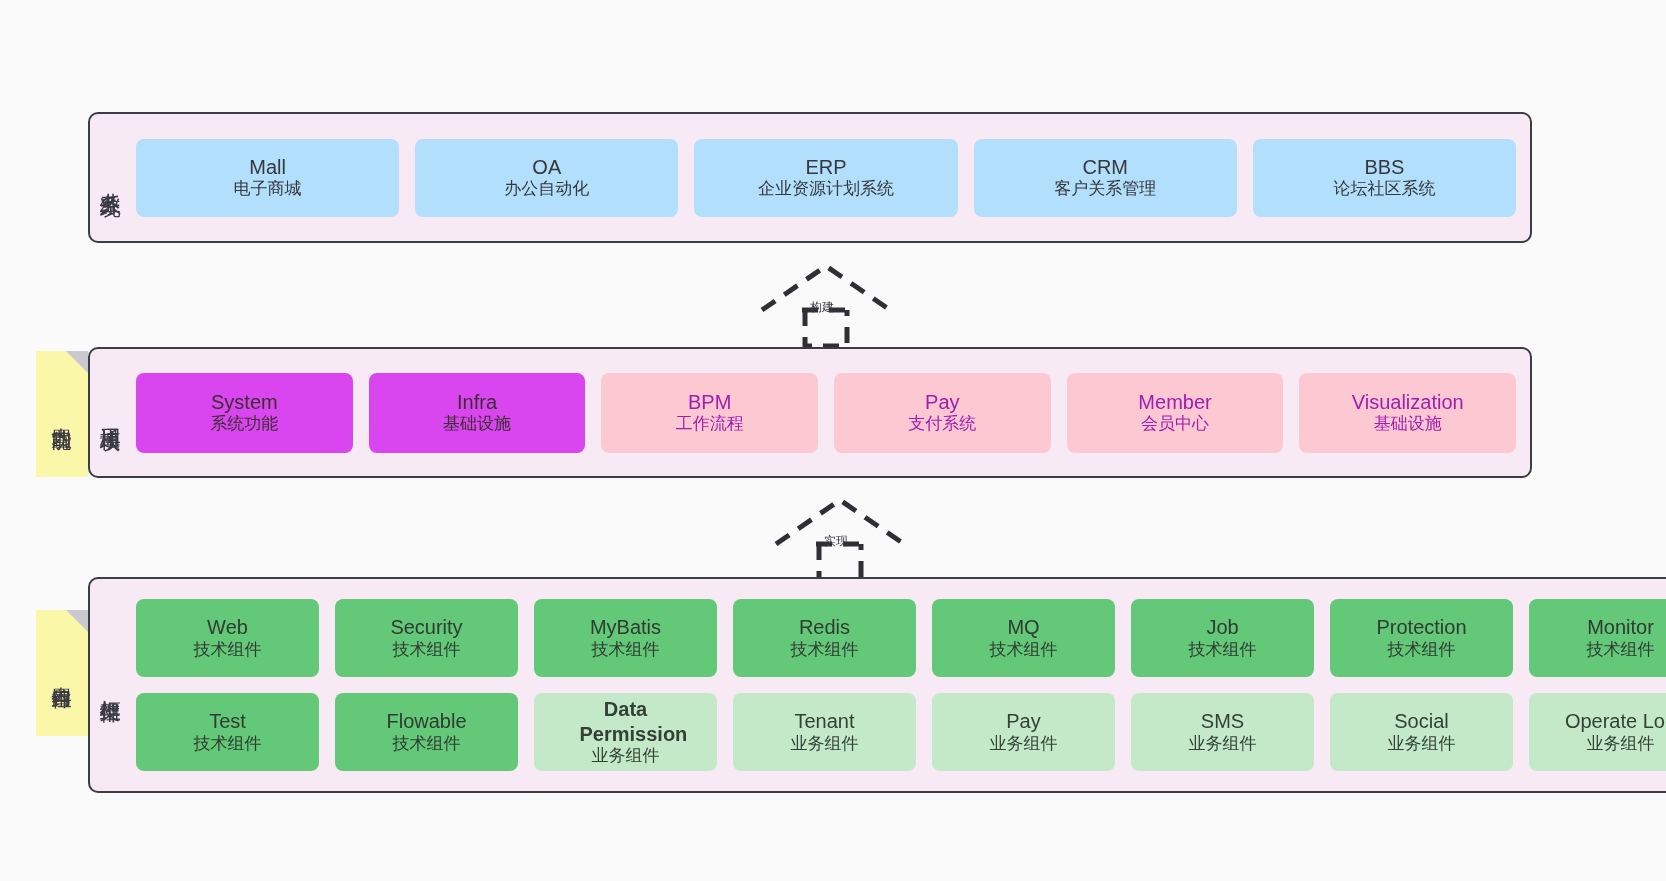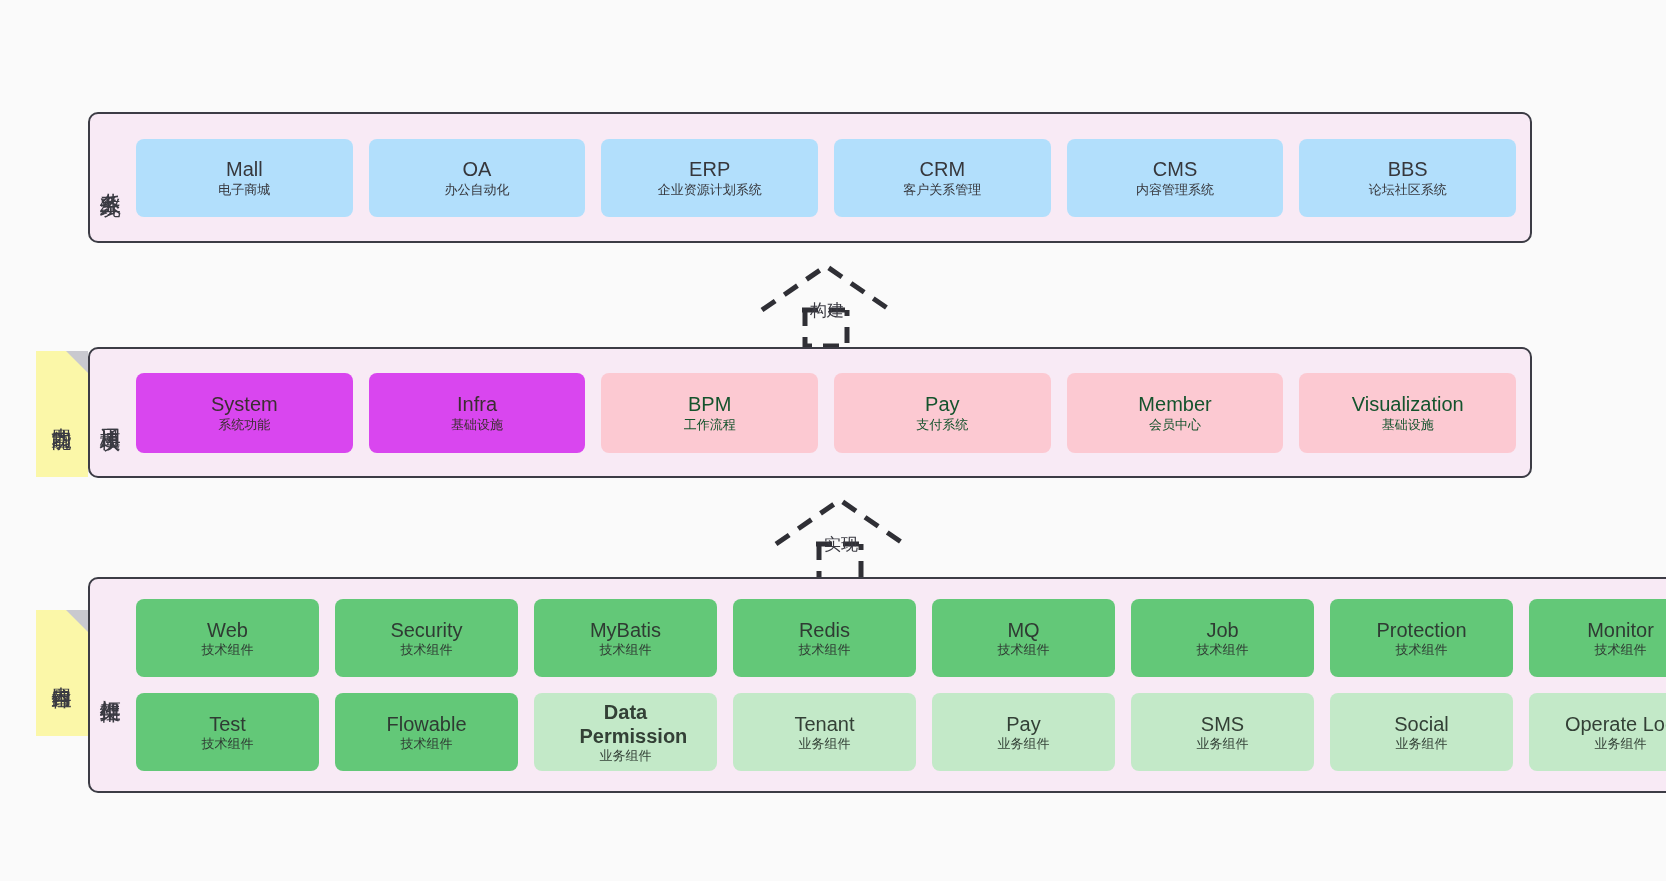--- a/index.html
+++ b/index.html
@@ -72,25 +72,25 @@
     border-radius: 8px;
     display: flex;
     flex-direction: column;
     align-items: center;
     justify-content: center;
     text-align: center;
     line-height: 1.22;
     padding: 6px 4px;
   }
   .card .t1 { font-size: 20px; }
-  .card .t2 { font-size: 13px; }
+  .card .t2 { font-size: 17px; }
 
   .card.blue   { background: #b2dffc; color: #36373c; height: 78px; }
   .card.red    { background: #d946ef; color: #3b2e30; height: 80px; }
-  .card.pink   { background: #fcc9d2; color: #14532d; height: 80px; text-align: right; }
+  .card.pink   { background: #fcc9d2; color: #a21caf; height: 80px; text-align: right; }
   .card.green  { background: #63c878; color: #2f3b33; height: 78px; }
   .card.lgreen { background: #c3e9c8; color: #334036; height: 78px; }
 
   
   .note {
     position: absolute;
     box-sizing: border-box;
     background: #fbf7a8;
     color: #3a3a42;
     font-size: 20px;
@@ -114,21 +114,21 @@
     border-top: 22px solid #c9c9cf;
   }
 
   
   .arrow {
     position: absolute;
   }
   .arrow svg { display: block; }
   .arrow-label {
     position: absolute;
-    font-size: 17px;
+    font-size: 12px;
     color: #3a3a42;
     background: transparent;
     white-space: nowrap;
   }
 </style>
 </head>
 <body>
 
 <div id="canvas">
 
@@ -144,24 +144,20 @@
           <span class="t1">OA</span>
           <span class="t2">办公自动化</span>
         </div>
         <div class="card blue">
           <span class="t1">ERP</span>
           <span class="t2">企业资源计划系统</span>
         </div>
         <div class="card blue">
           <span class="t1">CRM</span>
           <span class="t2">客户关系管理</span>
-        </div>
-        <div class="card blue">
-          <span class="t1">CMS</span>
-          <span class="t2">内容管理系统</span>
         </div>
         <div class="card blue">
           <span class="t1">BBS</span>
           <span class="t2">论坛社区系统</span>
         </div>
       </div>
     </div>
   </div>
 
   <div class="arrow" style="left:752px; top:258px;">

